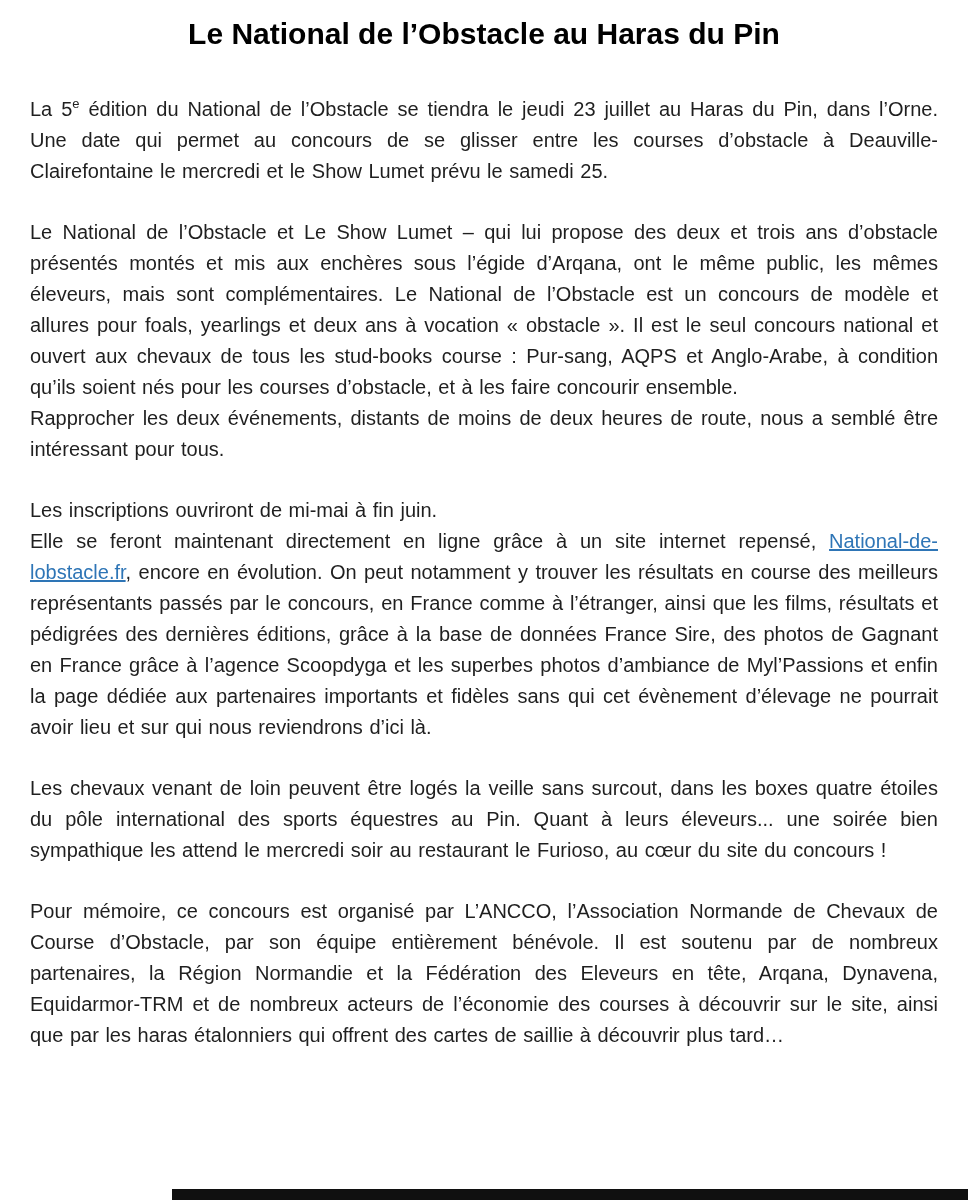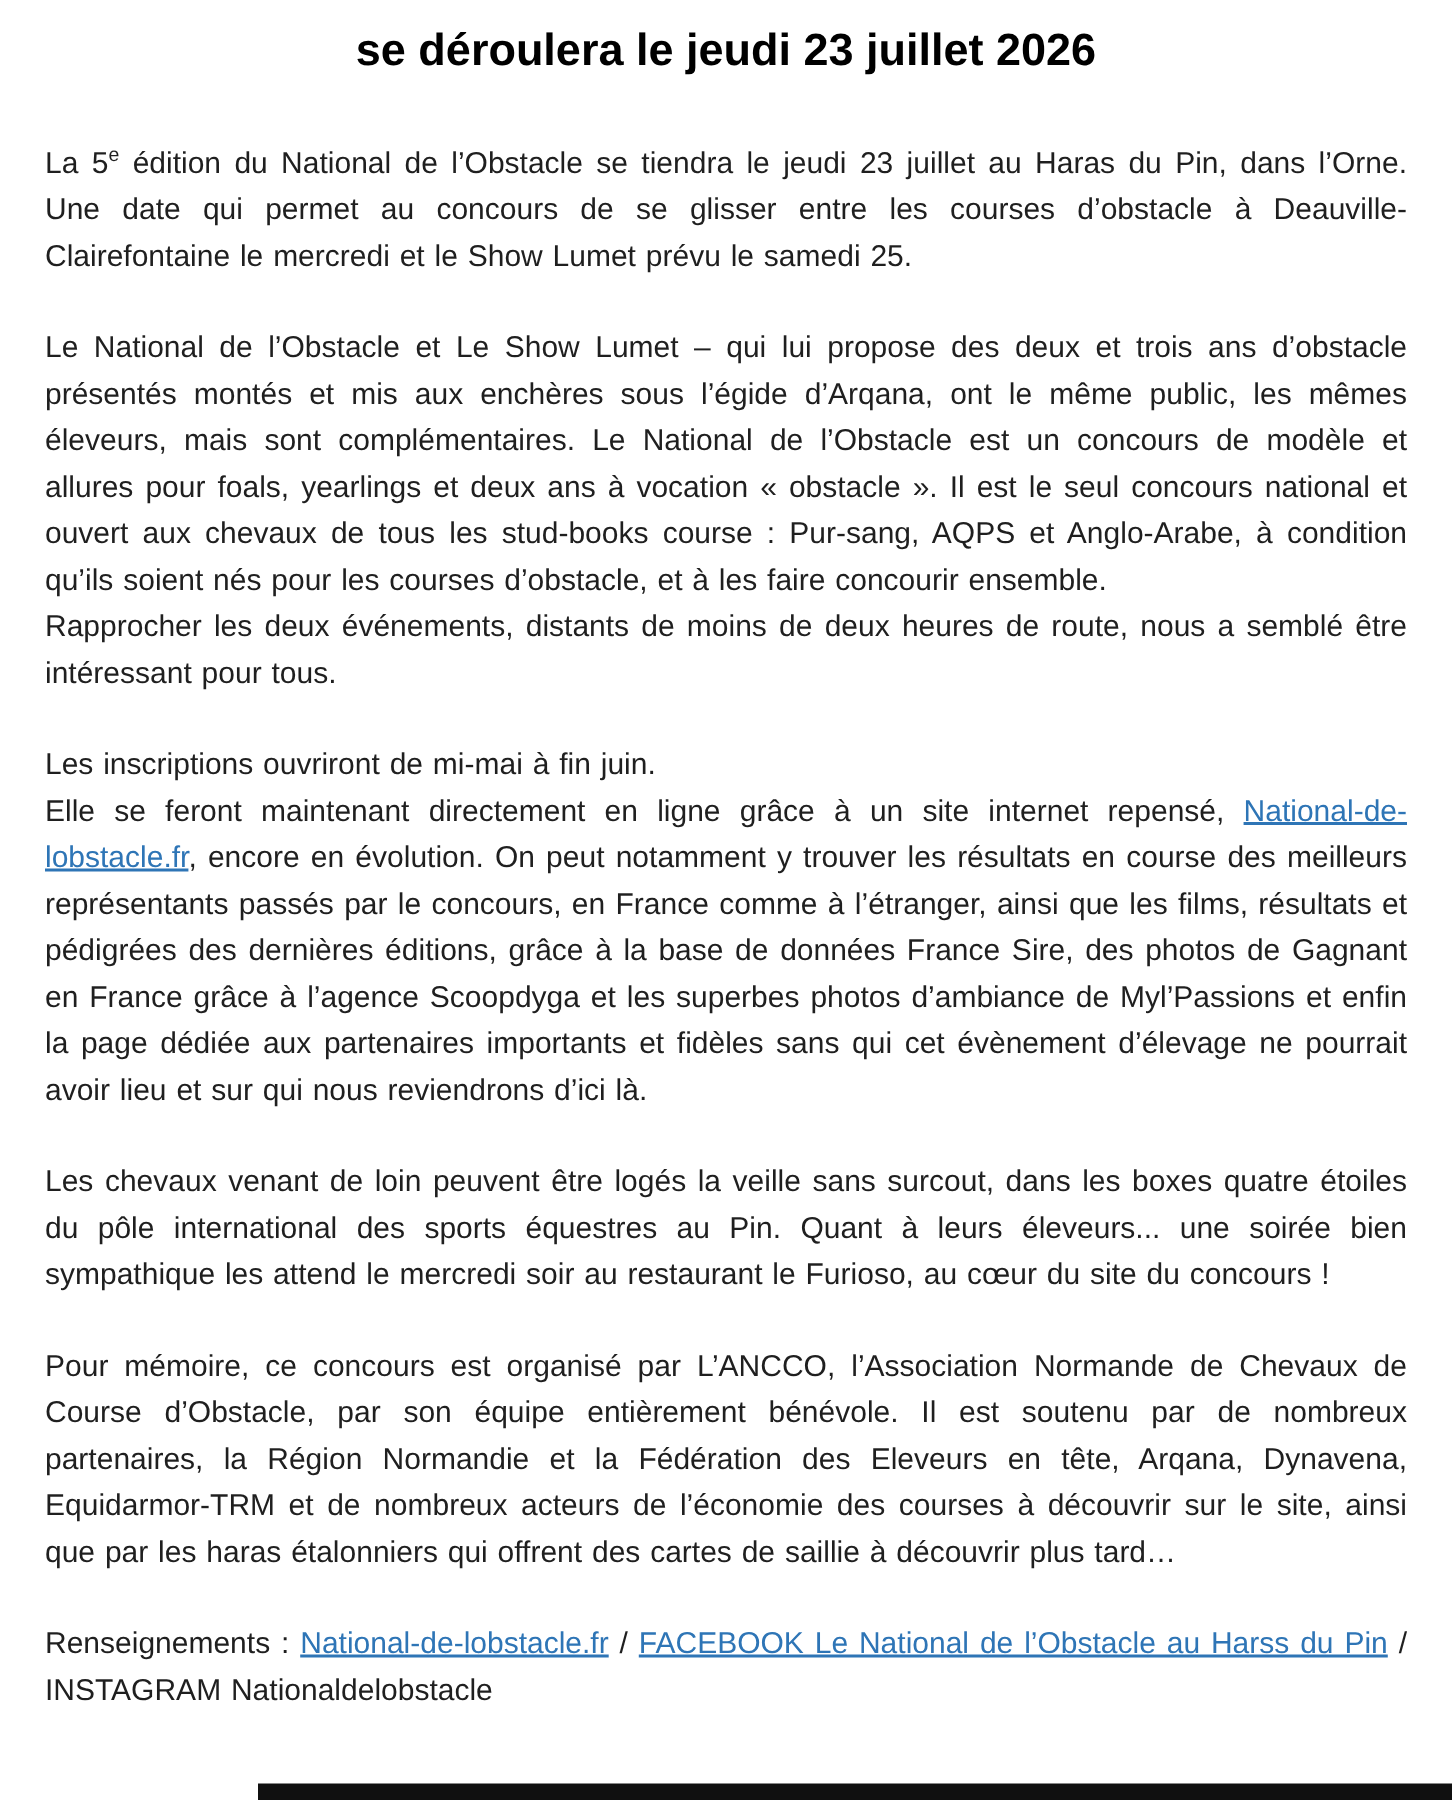--- a/index.html
+++ b/index.html
@@ -55,29 +55,28 @@
     bottom: 0;
     height: 11px;
     background: var(--bar);
   }
 </style>
 </head>
 <body>
 
 <main class="page">
   <h1 class="doc-title">
-    <span class="title-line">se déroulera le jeudi 23 juillet 2026</span>
+    <span class="title-line">Le National de l’Obstacle au Haras du Pin</span>
   </h1>
 
   <p class="body-par"><span>La 5</span><sup class="sup-e">e</sup><span> édition du National de l’Obstacle se tiendra le jeudi 23 juillet au Haras du Pin, dans l’Orne. Une date qui permet au concours de se glisser entre les courses d’obstacle à Deauville-Clairefontaine le mercredi et le Show Lumet prévu le samedi 25.</span></p>
 
   <p class="body-par"><span>Le National de l’Obstacle et Le Show Lumet – qui lui propose des deux et trois ans d’obstacle présentés montés et mis aux enchères sous l’égide d’Arqana, ont le même public, les mêmes éleveurs, mais sont complémentaires. Le National de l’Obstacle est un concours de modèle et allures pour foals, yearlings et deux ans à vocation « obstacle ». Il est le seul concours national et ouvert aux chevaux de tous les stud-books course : Pur-sang, AQPS et Anglo-Arabe, à condition qu’ils soient nés pour les courses d’obstacle, et à les faire concourir ensemble.</span><br><span>Rapprocher les deux événements, distants de moins de deux heures de route, nous a semblé être intéressant pour tous.</span></p>
 
   <p class="body-par"><span>Les inscriptions ouvriront de mi-mai à fin juin.</span><br><span>Elle se feront maintenant directement en ligne grâce à un site internet repensé, </span><a href="#" class="doc-link">National-de-lobstacle.fr</a><span>,  encore en évolution. On peut notamment y trouver les résultats en course des meilleurs représentants passés par le concours, en France comme à l’étranger, ainsi que les films, résultats et pédigrées des dernières éditions, grâce à la base de données France Sire, des photos de Gagnant en France grâce à l’agence Scoopdyga et les superbes photos d’ambiance de Myl’Passions et enfin la page dédiée aux partenaires importants et fidèles sans qui cet évènement d’élevage ne pourrait avoir lieu et sur qui nous reviendrons d’ici là.</span></p>
 
   <p class="body-par"><span>Les chevaux venant de loin peuvent être logés la veille sans surcout, dans les boxes quatre étoiles du pôle international des sports équestres au Pin. Quant à leurs éleveurs... une soirée bien sympathique les attend le mercredi soir au restaurant le Furioso, au cœur du site du concours !</span></p>
 
   <p class="body-par"><span>Pour mémoire, ce concours est organisé par L’ANCCO, l’Association Normande de Chevaux de Course d’Obstacle, par son équipe entièrement bénévole. Il est soutenu par de nombreux partenaires, la Région Normandie et la Fédération des Eleveurs en tête, Arqana, Dynavena, Equidarmor-TRM et de nombreux acteurs de l’économie des courses à découvrir sur le site, ainsi que par les haras étalonniers qui offrent des cartes de saillie à découvrir plus tard…</span></p>
 
-  <p class="body-par"><span>Renseignements : </span><a href="#" class="doc-link">National-de-lobstacle.fr</a><span> / </span><a href="#" class="doc-link">FACEBOOK Le National de l’Obstacle au Harss du Pin</a><span> / INSTAGRAM Nationaldelobstacle</span></p>
 </main>
 
 <div class="bottom-bar"></div>
 
 </body></html>

